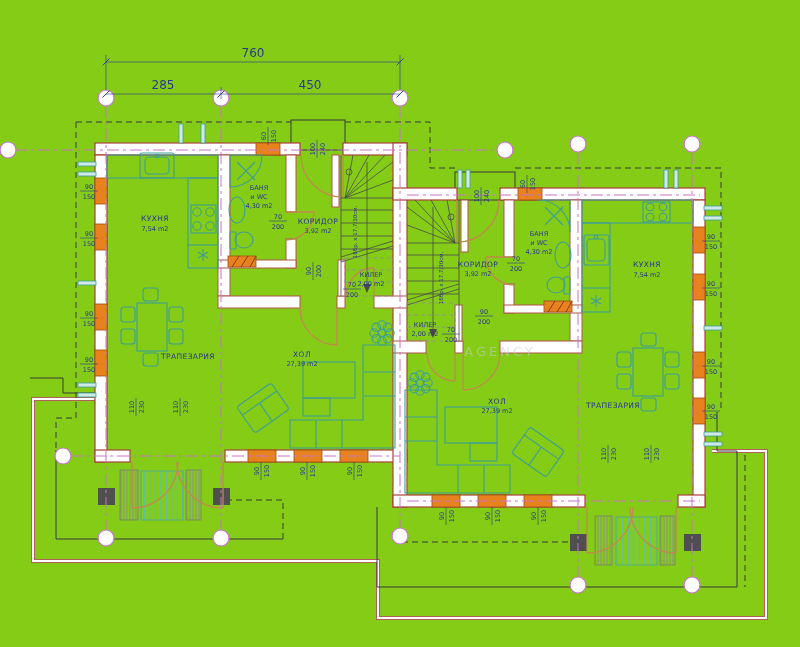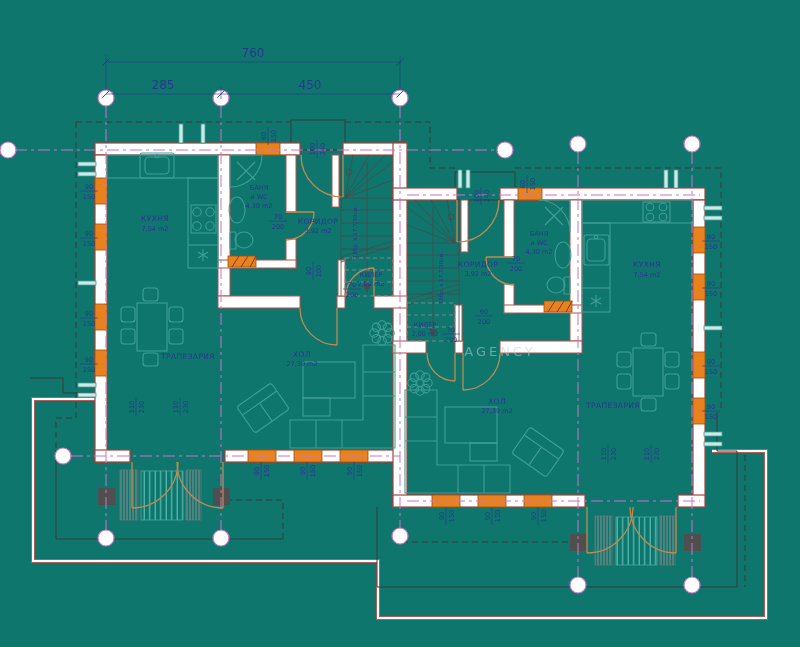--- a/index.html
+++ b/index.html
@@ -1,16 +1,16 @@
 <!DOCTYPE html>
 <html><head>
 <meta charset="utf-8">
 <style>
   html,body{margin:0;padding:0;background:#ffffff;}
-  .stage{position:relative;width:800px;height:647px;background:#0f766e;overflow:hidden;
+  .stage{position:relative;width:800px;height:647px;background:#84cc16;overflow:hidden;
          font-family:"DejaVu Sans",sans-serif;}
   svg{display:block}
   .wall{fill:#ffffff;stroke:#a8423a;stroke-width:1.2}
   .iwall{fill:#ffffff;stroke:#b0544a;stroke-width:1}
   .win{fill:#e8821e;stroke:#9c4f10;stroke-width:.8}
   .hatchln{stroke:#7a3020;stroke-width:.9}
   .axis{stroke:#c874c8;fill:none;stroke-width:1;stroke-dasharray:12 4 3 4}
   .axisc{stroke:#c874c8;fill:#ffffff;stroke-width:1.2}
   .blk{stroke:#3a3a3a;fill:none;stroke-width:1}
   .blkd{stroke:#3a3a3a;fill:none;stroke-width:1;stroke-dasharray:6 4}

